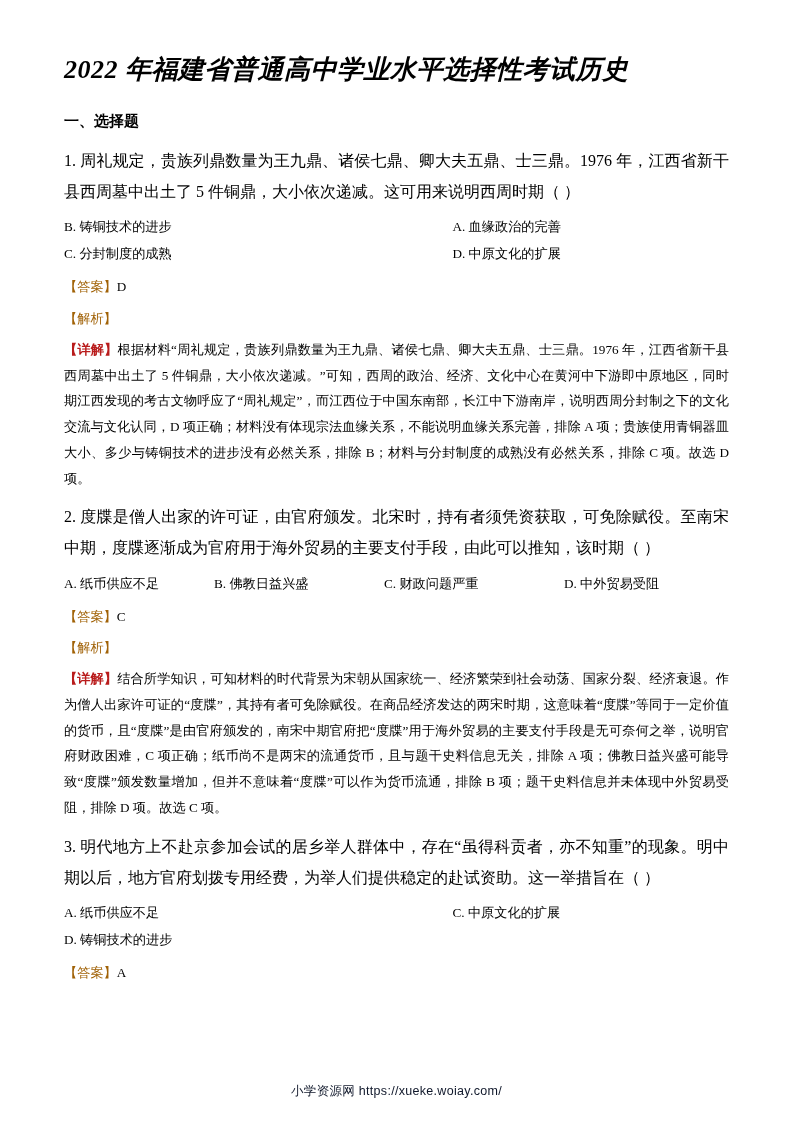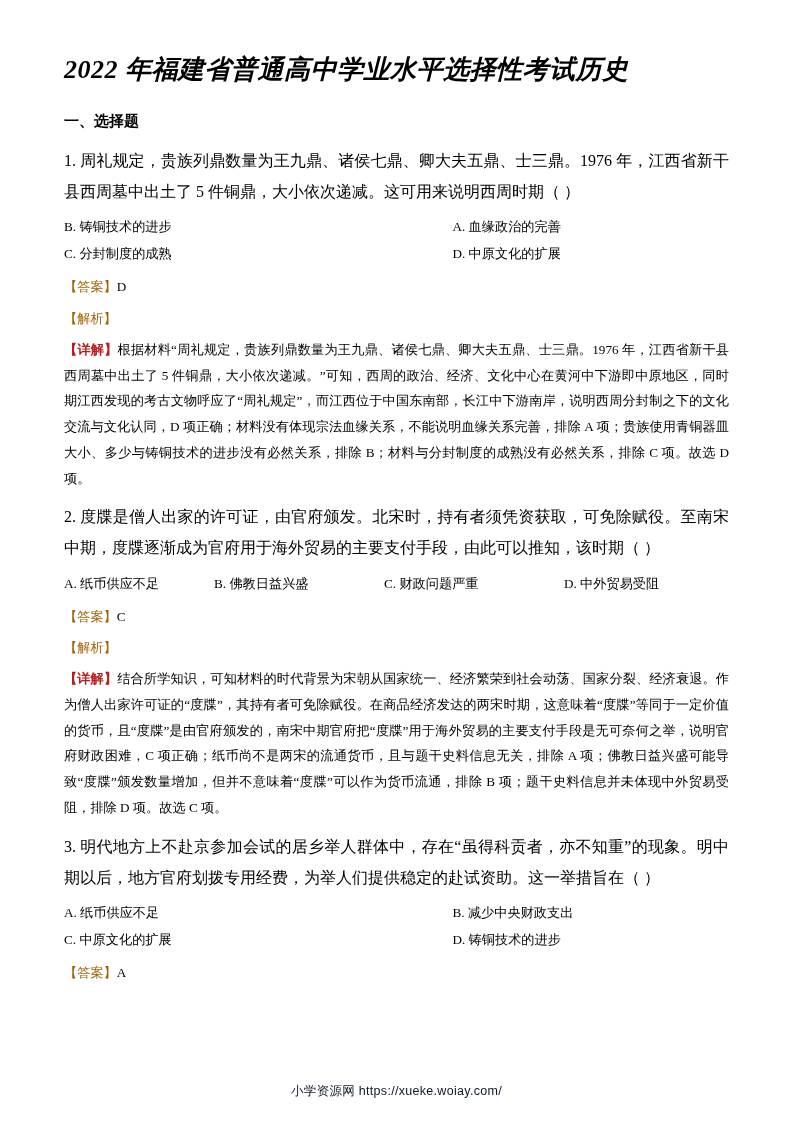--- a/index.html
+++ b/index.html
@@ -143,21 +143,20 @@
     </div>
     <p class="tag-line"><span class="tag">【答案】</span><span class="tag-ans">C</span></p>
     <p class="tag-line"><span class="tag">【解析】</span></p>
     <p class="detail"><span class="tag">【详解】</span><span>结合所学知识，可知材料的时代背景为宋朝从国家统一、经济繁荣到社会动荡、国家分裂、经济衰退。作为僧人出家许可证的“度牒”，其持有者可免除赋役。在商品经济发达的两宋时期，这意味着“度牒”等同于一定价值的货币，且“度牒”是由官府颁发的，南宋中期官府把“度牒”用于海外贸易的主要支付手段是无可奈何之举，说明官府财政困难，C 项正确；纸币尚不是两宋的流通货币，且与题干史料信息无关，排除 A 项；佛教日益兴盛可能导致“度牒”颁发数量增加，但并不意味着“度牒”可以作为货币流通，排除 B 项；题干史料信息并未体现中外贸易受阻，排除 D 项。故选 C 项。</span></p>
   </div>
 
   <div class="q-block">
     <p class="stem">3. 明代地方上不赴京参加会试的居乡举人群体中，存在“虽得科贡者，亦不知重”的现象。明中期以后，地方官府划拨专用经费，为举人们提供稳定的赴试资助。这一举措旨在（       ）</p>
     <div class="options-two-col">
       <div class="opt">A. 纸币供应不足</div>
-      <div class="opt">B. 减少中央财政支出</div>
       <div class="opt">C. 中原文化的扩展</div>
       <div class="opt">D. 铸铜技术的进步</div>
     </div>
     <p class="tag-line"><span class="tag">【答案】</span><span class="tag-ans">A</span></p>
   </div>
 
   <div class="watermark">小学资源网 https://xueke.woiay.com/</div>
 
 </div>
 

